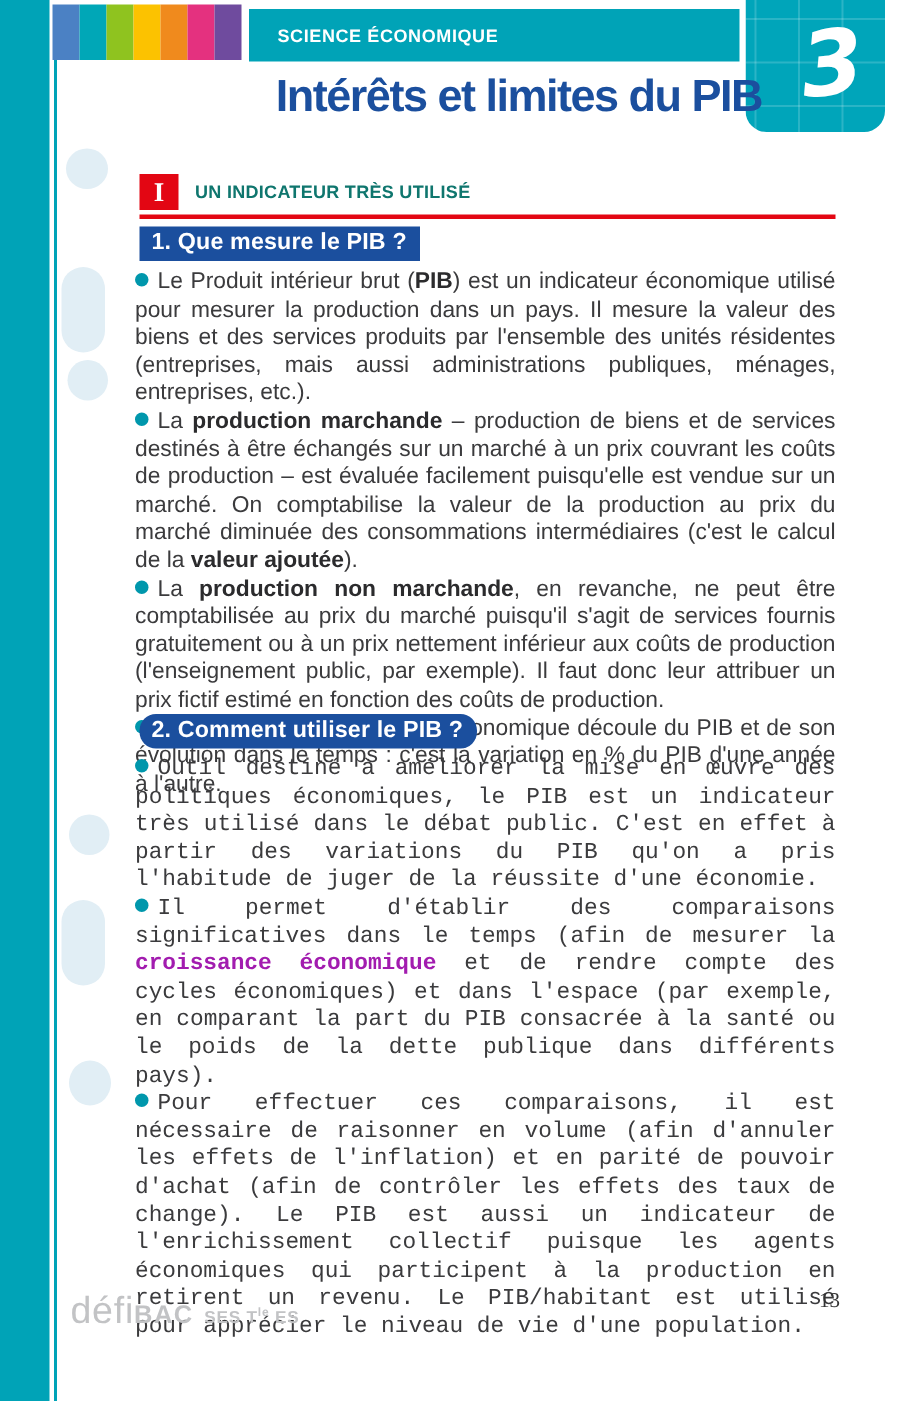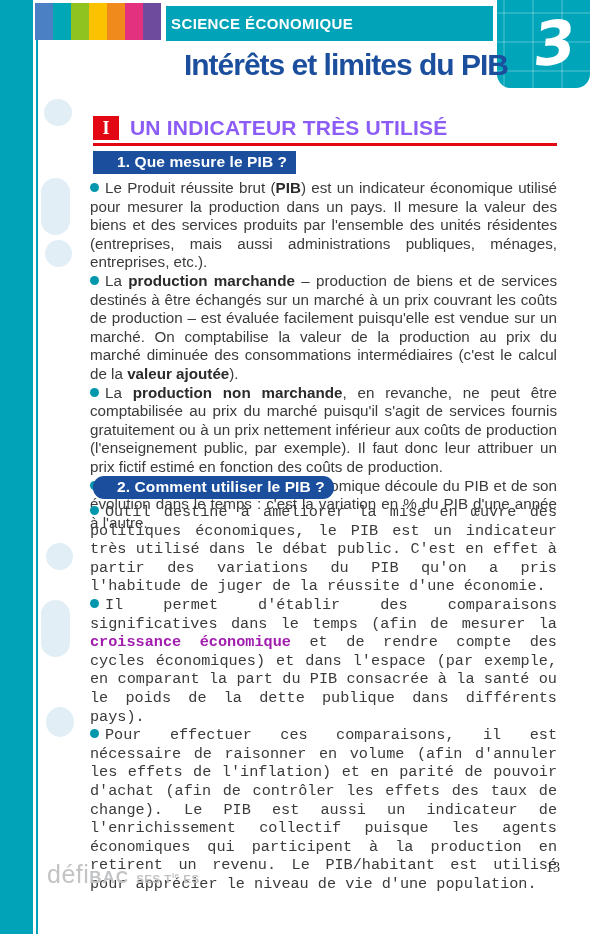--- a/index.html
+++ b/index.html
@@ -12,21 +12,21 @@
   .vrule{position:absolute;left:36px;top:40px;width:2px;height:894px;background:#00a3b7;}
   
   .stripes{position:absolute;left:35px;top:3px;height:37px;display:flex;}
   .stripes div{width:18px;height:37px;}
   
   .header-bar{
     position:absolute;left:166px;top:6px;width:327px;height:35px;background:#00a3b7;
     display:flex;align-items:center;
   }
   .header-bar span{
-    color:#ffffff;font-size:15px;font-weight:bold;letter-spacing:.4px;margin-left:5px;
+    color:#ffffff;font-size:12px;font-weight:bold;letter-spacing:.4px;margin-left:19px;
   }
   
   .chapter-box{
     position:absolute;left:497px;top:0;width:93px;height:88px;background:#00a5ba;
     border-radius:0 0 14px 14px;
     background-image:
       linear-gradient(rgba(255,255,255,.17) 1.5px, transparent 1.5px),
       linear-gradient(90deg, rgba(255,255,255,.17) 1.5px, transparent 1.5px);
     background-size:29px 29px;background-position:6px 12px;
   }
@@ -47,26 +47,26 @@
     position:absolute;left:93px;top:116px;width:464px;
     border-bottom:3px solid #e30613;padding-bottom:3px;
     display:flex;align-items:center;
   }
   .numeral-box{
     width:26px;height:24px;background:#e30613;color:#fff;
     font-family:"Liberation Serif",serif;font-weight:bold;font-size:18px;
     display:flex;align-items:center;justify-content:center;flex:0 0 auto;
   }
   .section-title{
-    color:#8b5cf6;font-size:21px;font-weight:bold;margin-left:11px;letter-spacing:.2px;
+    color:#0f766e;font-size:12px;font-weight:bold;margin-left:11px;letter-spacing:.2px;
   }
   
   .subhead{
     position:absolute;left:93px;display:inline-block;background:#1b4f9e;color:#fff;
-    font-size:15.5px;font-weight:bold;padding:2px 9px 3px 24px;letter-spacing:.1px;
+    font-size:15.5px;font-weight:bold;padding:2px 9px 3px 8px;letter-spacing:.1px;
   }
   .subhead.one{top:151px;}
   .subhead.two{top:476px;border-radius:11px;}
   
   .content{
     position:absolute;left:90px;width:467px;color:#3b3b3d;
     font-size:15.2px;line-height:18.6px;text-align:justify;
   }
   .content.one{top:179px;}
   .content.two{top:503px;font-family:Liberation Mono, monospace;}
@@ -123,21 +123,21 @@
 
 <h1 class="page-title" style="margin:0;text-align:right;">Intérêts et limites du PIB</h1>
 
 <div class="section-head">
   <div class="numeral-box">I</div>
   <div class="section-title">UN INDICATEUR TRÈS UTILISÉ</div>
 </div>
 
 <div class="subhead one">1. Que mesure le PIB ?</div>
 <div class="content one">
-  <p class="para"><span class="bullet"></span><span><span>Le Produit réussite brut (</span><span class="s-b">PIB</span><span>) est un indicateur économique utilisé pour mesurer la production dans un pays. Il mesure la valeur des biens et des services produits par l'ensemble des unités résidentes (entreprises, mais aussi administrations publiques, ménages, entreprises, etc.).</span></span></p>
+  <p class="para"><span class="bullet"></span><span><span>Le Produit intérieur brut (</span><span class="s-b">PIB</span><span>) est un indicateur économique utilisé pour mesurer la production dans un pays. Il mesure la valeur des biens et des services produits par l'ensemble des unités résidentes (entreprises, mais aussi administrations publiques, ménages, entreprises, etc.).</span></span></p>
   <p class="para"><span class="bullet"></span><span><span>La </span><span class="s-b">production marchande</span><span> – production de biens et de services destinés à être échangés sur un marché à un prix couvrant les coûts de production – est évaluée facilement puisqu'elle est vendue sur un marché. On comptabilise la valeur de la production au prix du marché diminuée des consommations intermédiaires (c'est le calcul de la </span><span class="s-b">valeur ajoutée</span><span>).</span></span></p>
   <p class="para"><span class="bullet"></span><span><span>La </span><span class="s-b">production non marchande</span><span>, en revanche, ne peut être comptabilisée au prix du marché puisqu'il s'agit de services fournis gratuitement ou à un prix nettement inférieur aux coûts de production (l'enseignement public, par exemple). Il faut donc leur attribuer un prix fictif estimé en fonction des coûts de production.</span></span></p>
   <p class="para"><span class="bullet"></span><span><span>La mesure de la croissance économique découle du PIB et de son évolution dans le temps : c'est la variation en % du PIB d'une année à l'autre.</span></span></p>
 </div>
 
 <div class="subhead two">2. Comment utiliser le PIB ?</div>
 <div class="content two">
   <p class="para"><span class="bullet"></span><span><span>Outil destiné à améliorer la mise en œuvre des politiques économiques, le PIB est un indicateur très utilisé dans le débat public. C'est en effet à partir des variations du PIB qu'on a pris l'habitude de juger de la réussite d'une économie.</span></span></p>
   <p class="para"><span class="bullet"></span><span><span>Il permet d'établir des comparaisons significatives dans le temps (afin de mesurer la </span><span class="s-br">croissance économique</span><span> et de rendre compte des cycles économiques) et dans l'espace (par exemple, en comparant la part du PIB consacrée à la santé ou le poids de la dette publique dans différents pays).</span></span></p>
   <p class="para"><span class="bullet"></span><span><span>Pour effectuer ces comparaisons, il est nécessaire de raisonner en volume (afin d'annuler les effets de l'inflation) et en parité de pouvoir d'achat (afin de contrôler les effets des taux de change). Le PIB est aussi un indicateur de l'enrichissement collectif puisque les agents économiques qui participent à la production en retirent un revenu. Le PIB/habitant est utilisé pour apprécier le niveau de vie d'une population.</span></span></p>

